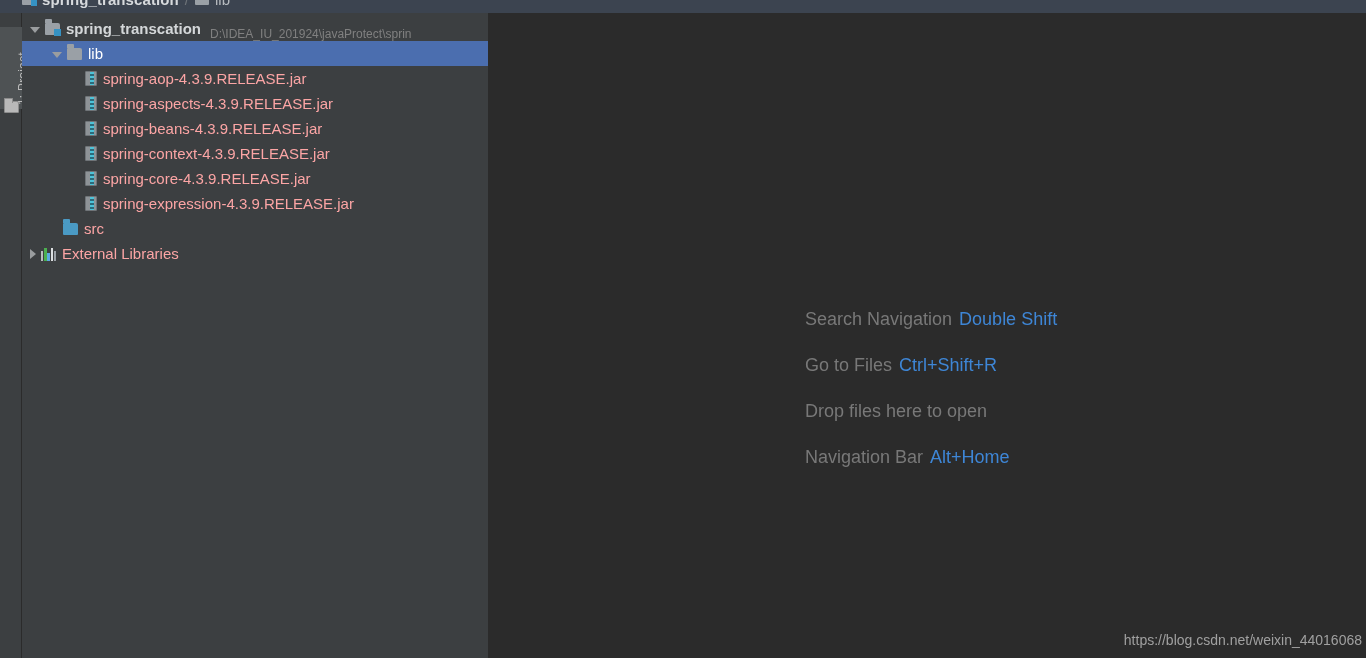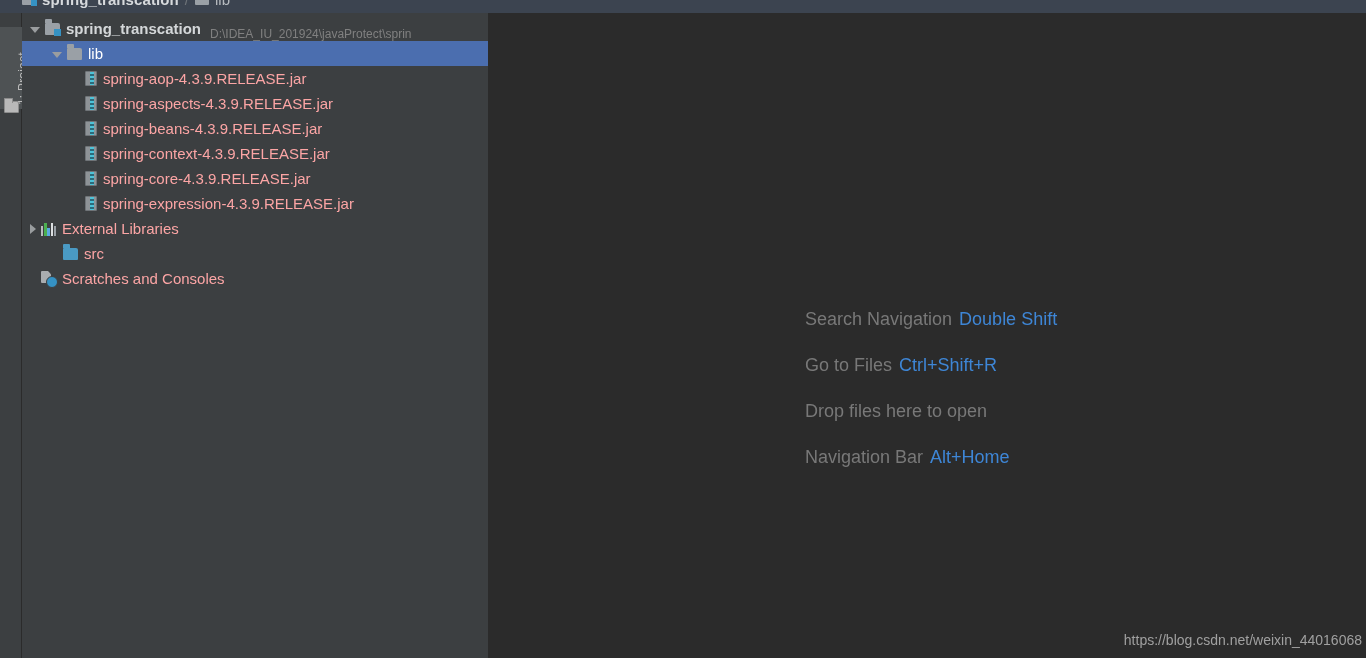--- a/index.html
+++ b/index.html
@@ -290,42 +290,36 @@
           <span class="icn icn-jar"></span>
           <span class="label">spring-core-4.3.9.RELEASE.jar</span>
         </div>
         <div class="tree-row">
           <span style="display:inline-block;width:52px;flex:none"></span>
           <span class="arrow hidden"></span>
           <span class="icn icn-jar"></span>
           <span class="label">spring-expression-4.3.9.RELEASE.jar</span>
         </div>
         <div class="tree-row">
+          <span style="display:inline-block;width:30px;flex:none"></span>
+          <span class="arrow hidden"></span>
+          <span class="icn icn-folder src"></span>
+          <span class="label">src</span>
+        </div>
+        <div class="tree-row">
           <span style="display:inline-block;width:8px;flex:none"></span>
           <span class="arrow"></span>
           <span class="icn icn-lib">
             <i></i>
             <i></i>
             <i></i>
             <i></i>
             <i></i>
           </span>
           <span class="label">External Libraries</span>
-        </div>
-        <div class="tree-row">
-          <span style="display:inline-block;width:30px;flex:none"></span>
-          <span class="arrow hidden"></span>
-          <span class="icn icn-folder src"></span>
-          <span class="label">src</span>
-        </div>
-        <div class="tree-row">
-          <span style="display:inline-block;width:8px;flex:none"></span>
-          <span class="arrow hidden"></span>
-          <span class="icn icn-scratch"></span>
-          <span class="label">Scratches and Consoles</span>
         </div>
       </div>
   </div>
 
   <div class="editor">
     <div class="hints" id="hints">
         <div class="hint-row"><span class="hint-label">Search Navigation</span><span class="hint-key">Double Shift</span></div>
         <div class="hint-row"><span class="hint-label">Go to Files</span><span class="hint-key">Ctrl+Shift+R</span></div>
         <div class="hint-row"><span class="hint-label">Drop files here to open</span></div>
         <div class="hint-row"><span class="hint-label">Navigation Bar</span><span class="hint-key">Alt+Home</span></div>

